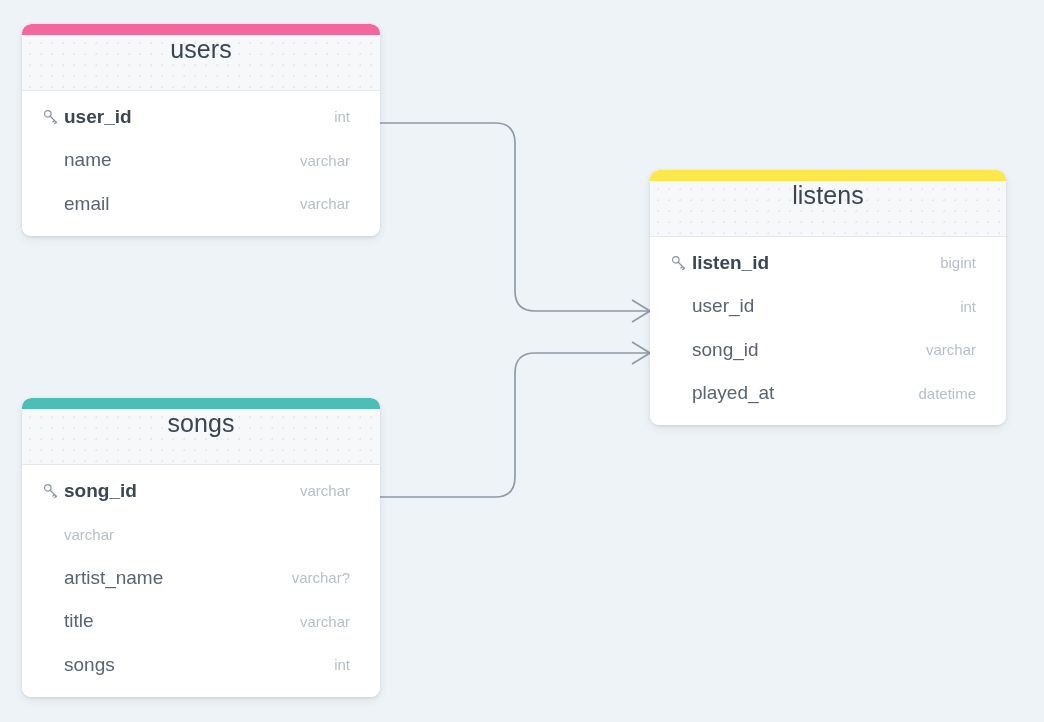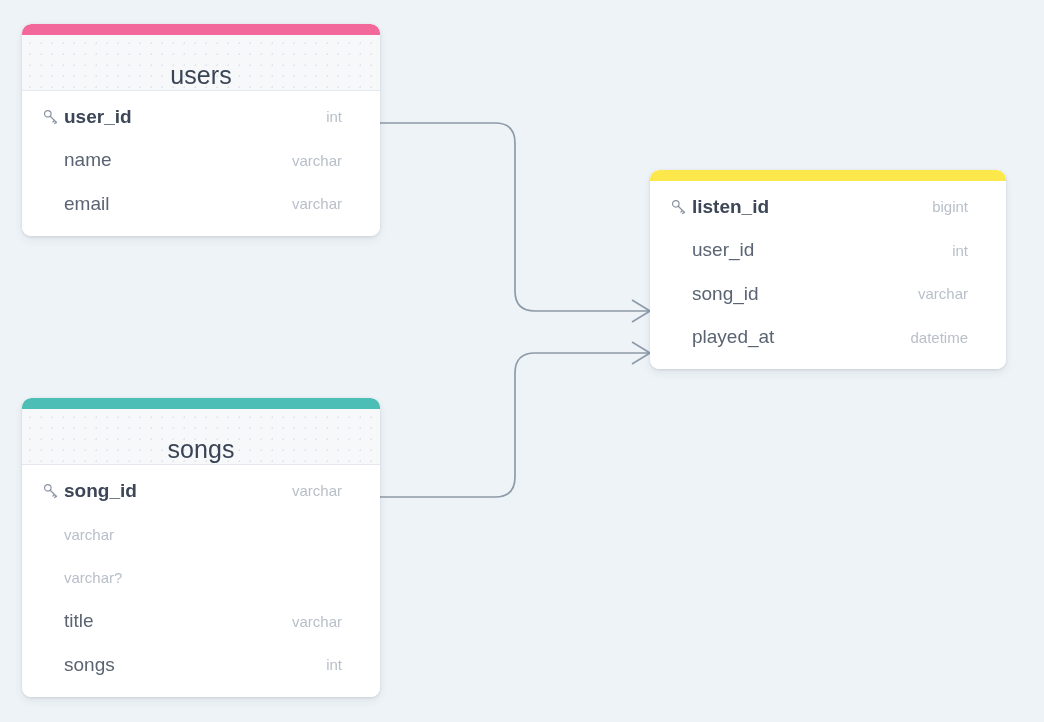--- a/index.html
+++ b/index.html
@@ -47,38 +47,38 @@
   .accent-bar {
     height: 11px;
     width: 100%;
     border-top-left-radius: 9px;
     border-top-right-radius: 9px;
   }
 
   .entity-title {
     height: 56px;
     display: flex;
-    align-items: flex-end;
+    align-items: flex-start;
     justify-content: center;
     background-color: #f7f8fa;
     background-image: radial-gradient(#e2e6ee 1px, transparent 1px);
     background-size: 11px 11px;
     background-position: 3px 3px;
     border-bottom: 1px solid #e4e8ee;
     box-sizing: border-box;
   }
   .entity-title span {
     font-size: 25px;
     font-weight: 400;
     color: #394455;
     letter-spacing: .1px;
   }
 
   .fields {
-    padding: 4px 16px 10px 0;
+    padding: 4px 8px 10px 0;
     background: #ffffff;
   }
 
   .field-row {
     display: flex;
     align-items: center;
     height: 43.5px;
     padding: 0 22px 0 20px;
     box-sizing: border-box;
   }
@@ -156,20 +156,23 @@
           </div>
           <div class="field-row">
             <div class="key-slot"></div>
             <div class="field-name">email</div>
             <div class="field-type">varchar</div>
           </div>
         </div>
       </div>
       <div class="entity" style="left: 650px; top: 170px; width: 356px;">
         <div class="accent-bar" style="background: rgb(253, 232, 76);"></div>
+        <div class="entity-title">
+          <span>listens</span>
+        </div>
         <div class="fields">
           <div class="field-row pk">
             <div class="key-slot">
               <svg class="key-icon" width="17" height="17" viewBox="0 0 24 24" fill="none" stroke="#8a93a3" stroke-width="1.7" stroke-linecap="round" stroke-linejoin="round" aria-hidden="true">
                 <circle cx="8.2" cy="8.2" r="4.6"></circle>
                 <line x1="11.6" y1="11.6" x2="20.5" y2="20.5"></line>
                 <line x1="17.6" y1="17.6" x2="15.4" y2="19.8"></line>
                 <line x1="19.9" y1="19.9" x2="17.9" y2="21.9"></line>
               </svg>
             </div>
@@ -210,20 +213,21 @@
             </div>
             <div class="field-name">song_id</div>
             <div class="field-type">varchar</div>
           </div>
           <div class="field-row">
             <div class="key-slot"></div>
             <div class="field-type">varchar</div>
           </div>
           <div class="field-row">
             <div class="key-slot"></div>
+            <div class="field-name">artist_name</div>
             <div class="field-type">varchar?</div>
           </div>
           <div class="field-row">
             <div class="key-slot"></div>
             <div class="field-name">title</div>
             <div class="field-type">varchar</div>
           </div>
           <div class="field-row">
             <div class="key-slot"></div>
             <div class="field-name">songs</div>

